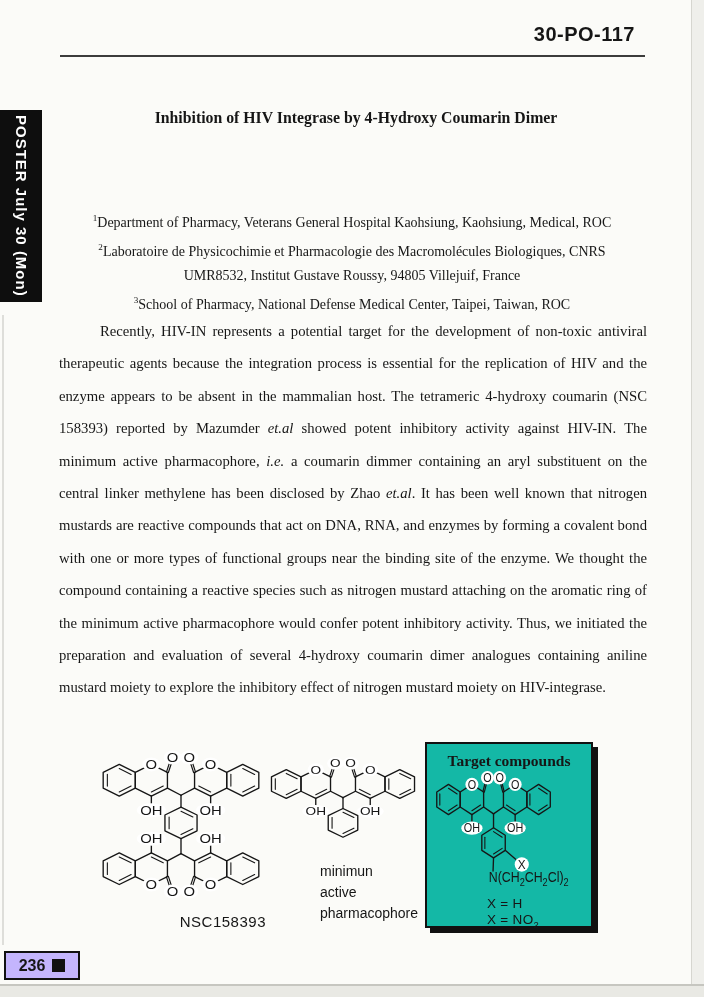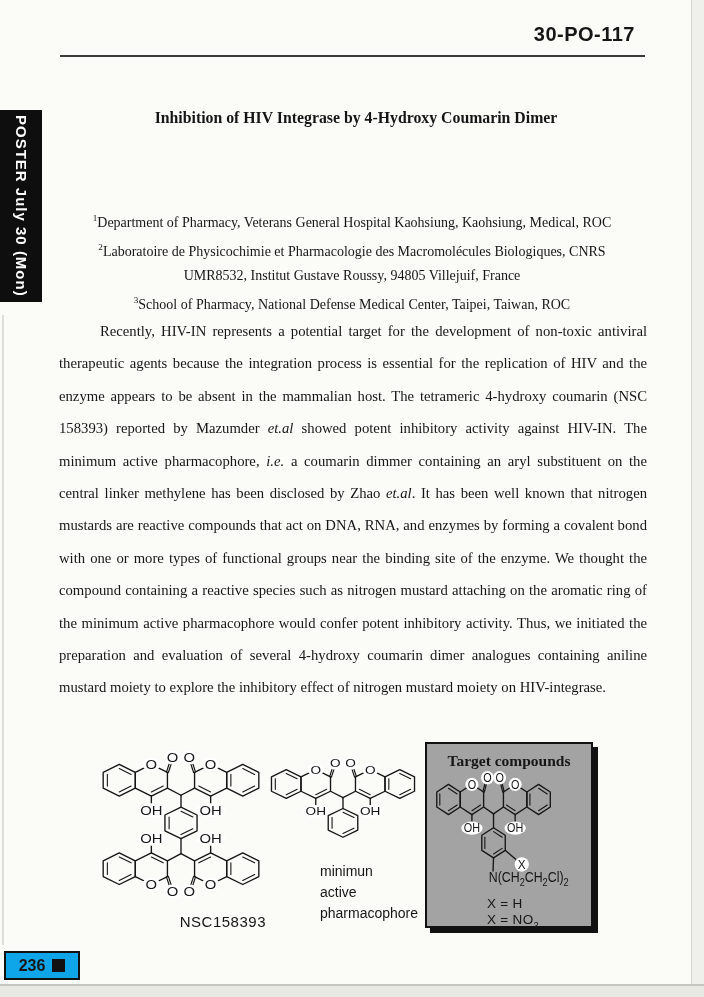--- a/index.html
+++ b/index.html
@@ -34,30 +34,30 @@
             line-height:32.4px;text-align:justify;text-indent:41px;}
 
   .figures-row{position:absolute;left:0;top:738px;width:704px;height:205px;}
   .mol{position:absolute;}
   .nsc-label{position:absolute;left:96px;top:913px;width:170px;text-align:right;
              font-family:"Liberation Sans", sans-serif;font-size:15px;letter-spacing:0.5px;}
   .pharm-label{position:absolute;left:292px;top:861px;font-family:"Liberation Sans", sans-serif;
                font-size:14px;line-height:21px;margin-left:28px;}
   .pharm-label div{white-space:nowrap;}
 
-  .target-box{position:absolute;left:425px;top:742px;width:164px;height:182px;background:#a3a3a3;
+  .target-box{position:absolute;left:425px;top:742px;width:164px;height:182px;background:#14b8a6;
               border:2.5px solid #111;box-shadow:5px 5px 0 #111;}
   .tb-title{margin-top:8px;text-align:center;font-size:15.5px;font-weight:bold;}
   .tb-svg{position:absolute;left:3px;top:24px;}
   .xvars{position:absolute;left:60px;top:152px;font-family:"Liberation Sans", sans-serif;
          font-size:13.5px;line-height:16px;letter-spacing:0.3px;}
   .xvars sub{font-size:0.7em;}
 
   .pageno-box{position:absolute;left:4px;top:951px;width:72px;height:25px;border:2px solid #111;
-              background:#0ea5e9;display:flex;align-items:center;justify-content:center;gap:7px;
+              background:#c4b5fd;display:flex;align-items:center;justify-content:center;gap:7px;
               font-family:"Liberation Sans", sans-serif;font-weight:bold;font-size:16px;}
   .sq{display:inline-block;width:13px;height:13px;background:#111;}
 </style>
 </head>
 <body>
 
 <div class="page">
 
   <div class="scan-right"></div>
   <div class="scan-bottom"></div>

